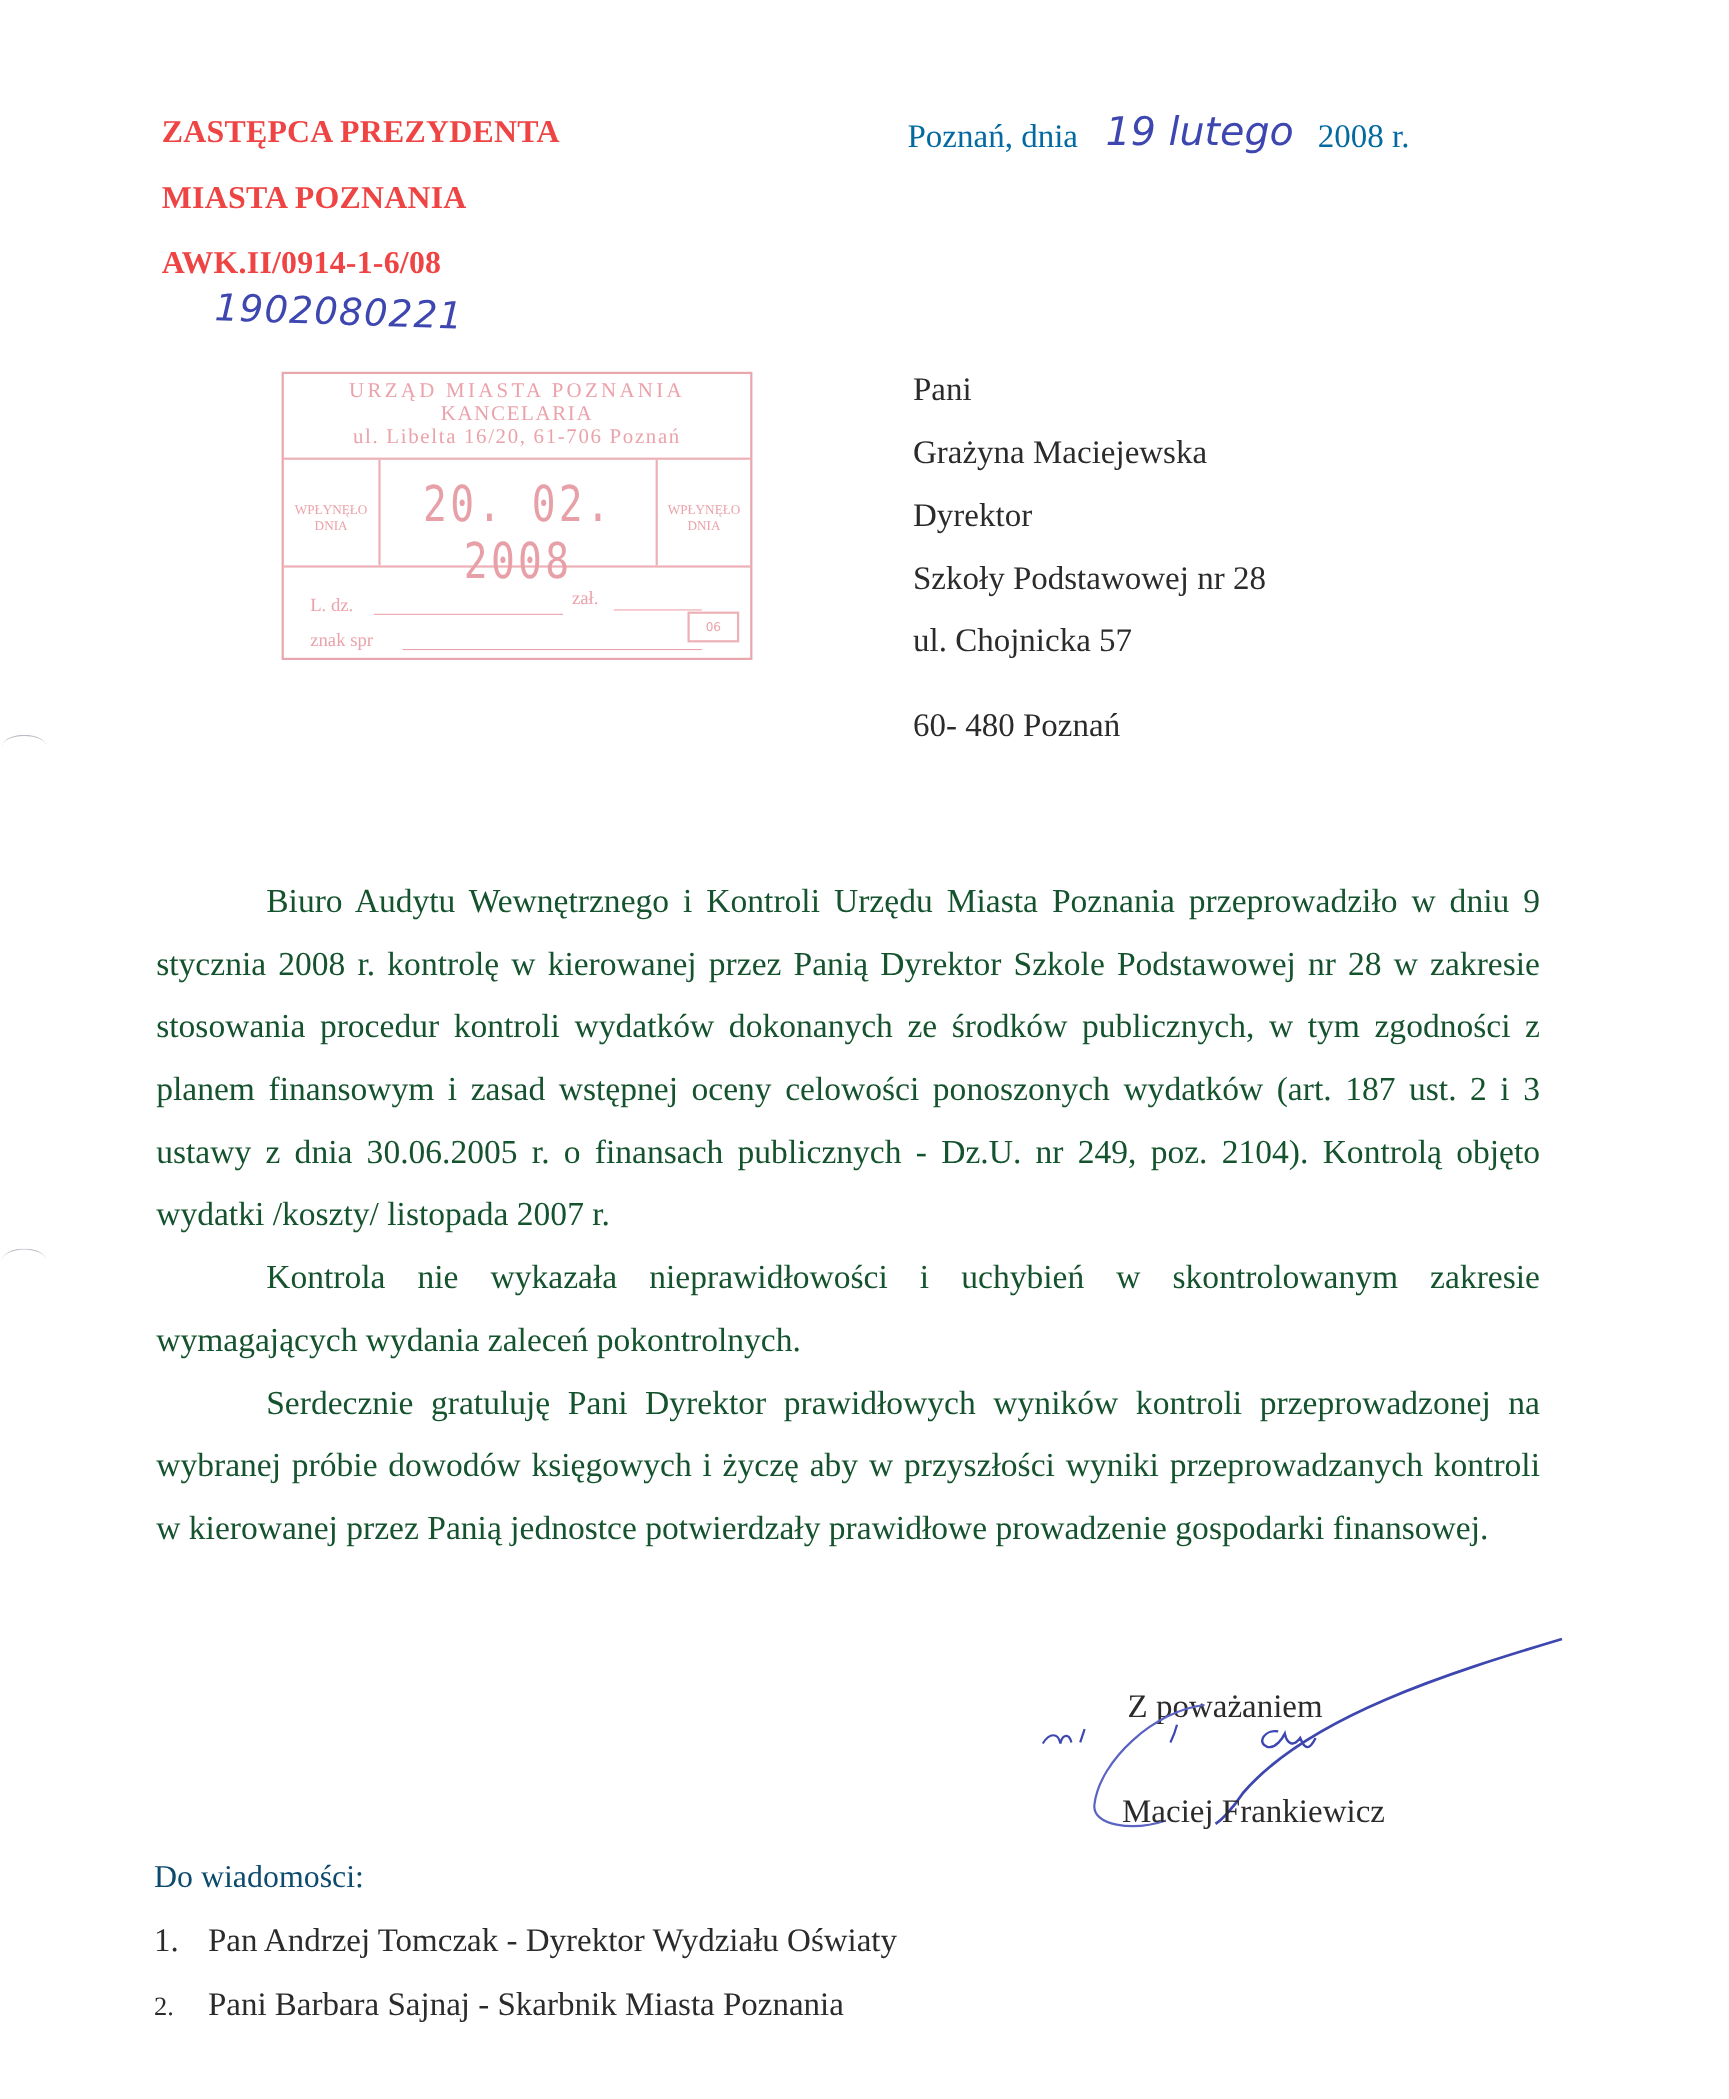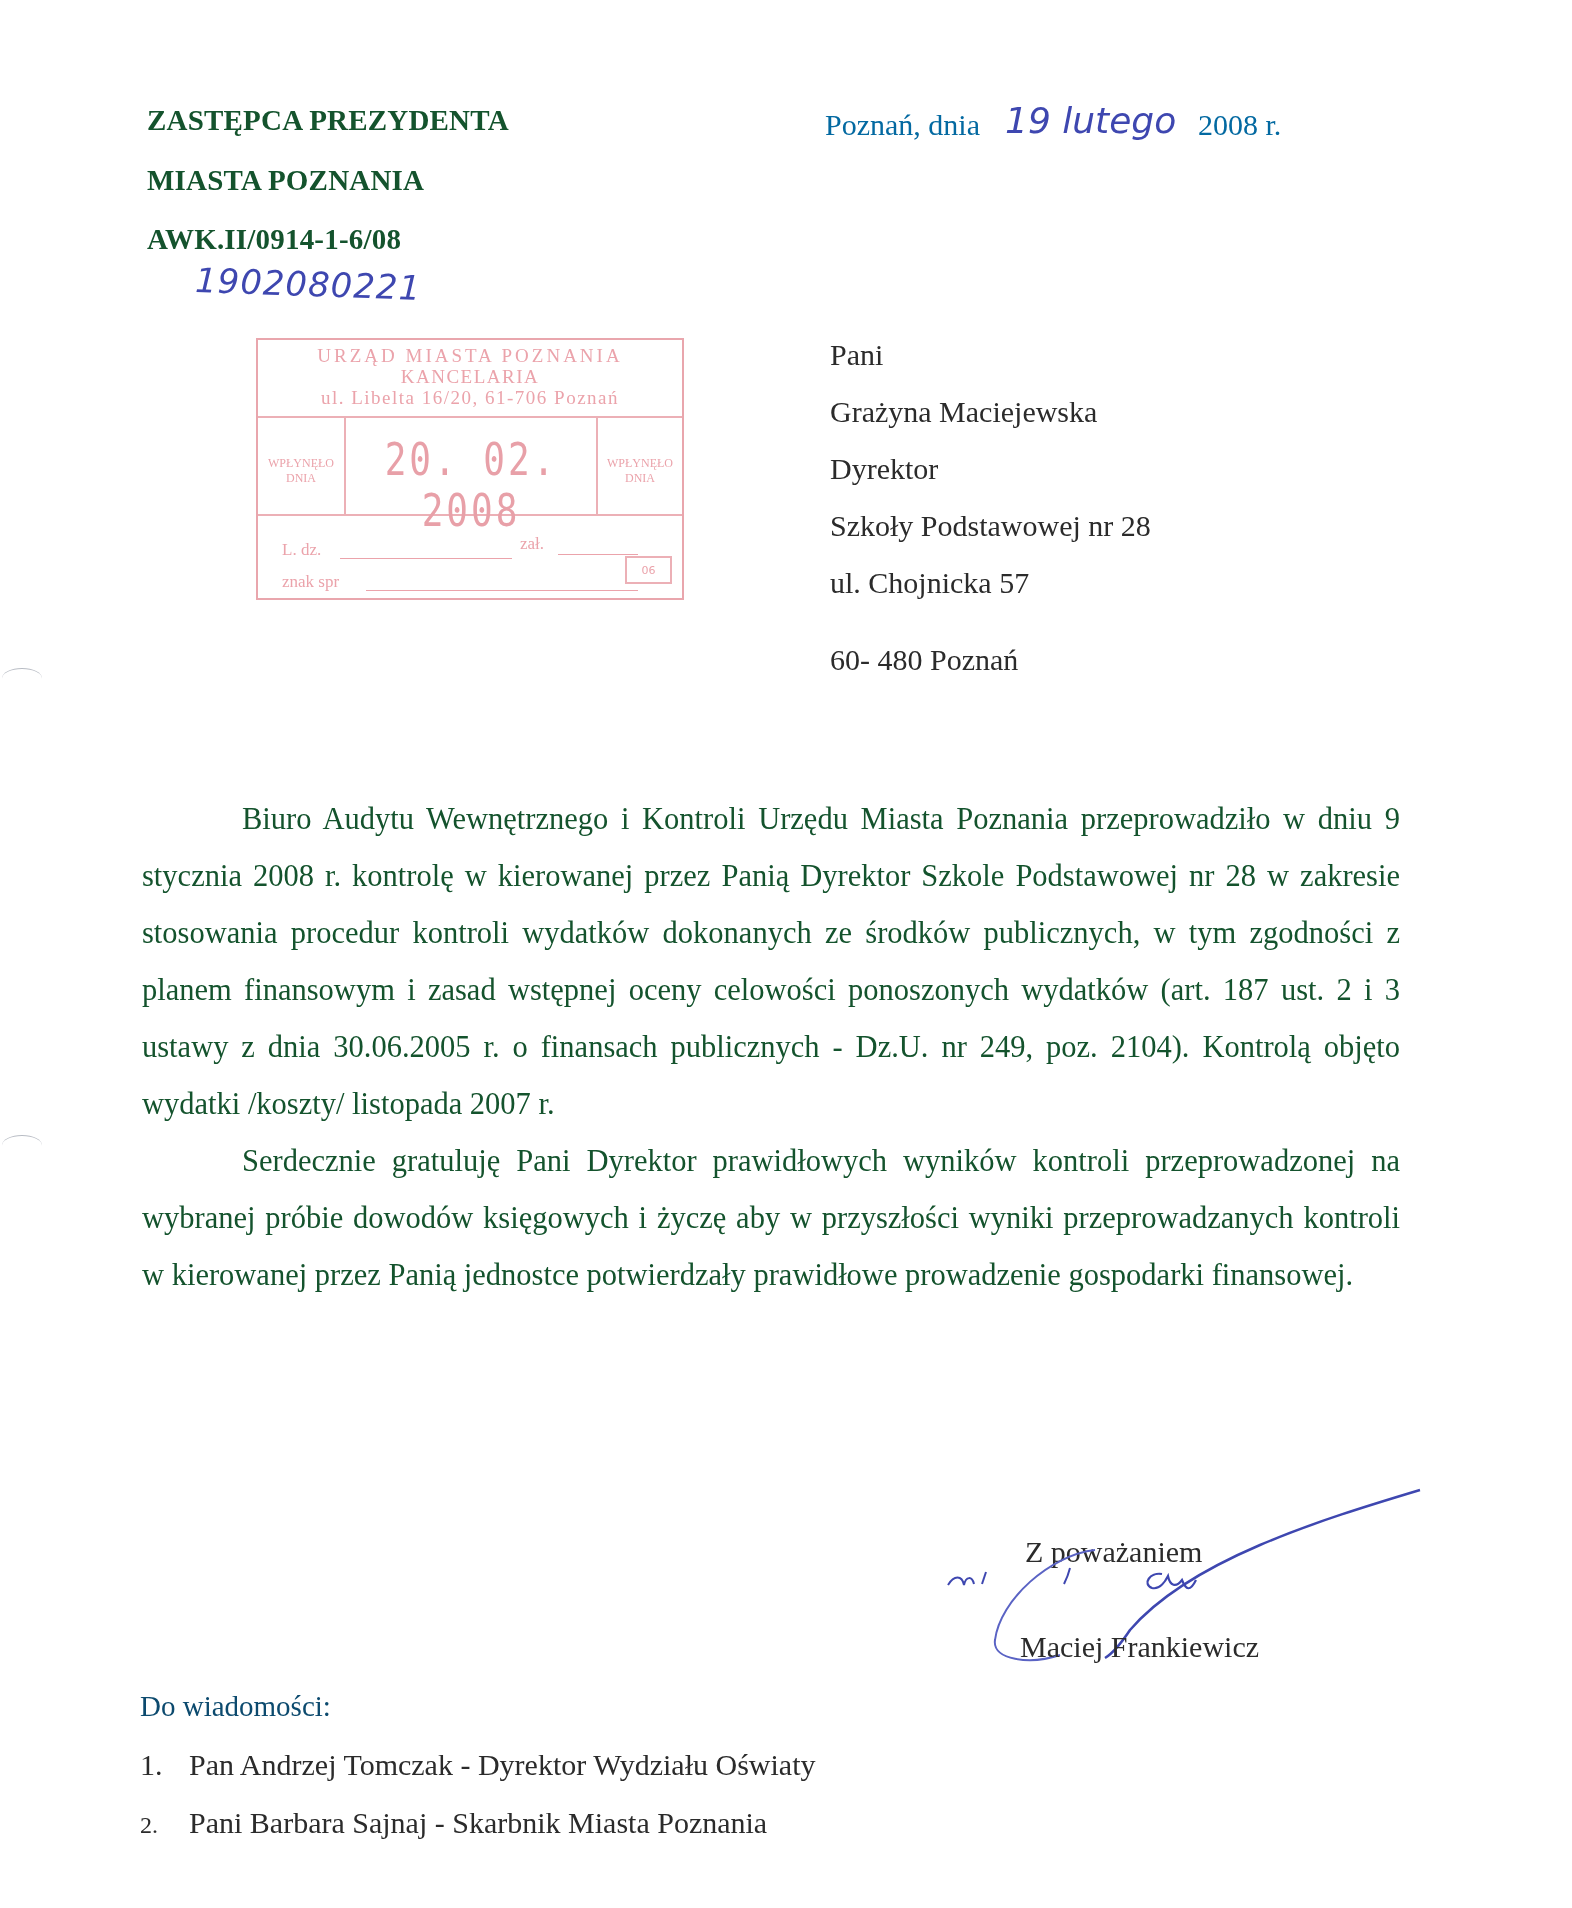--- a/index.html
+++ b/index.html
@@ -12,21 +12,21 @@
       font-family: "Liberation Serif", "DejaVu Serif", serif;
       color: #2a2a2a;
     }
     .abs { position: absolute; white-space: nowrap; }
 
     
     .sender-line {
       font-weight: bold;
       font-size: 29px;
       letter-spacing: 0.2px;
-      color: #14532d;
+      color: #ef4444;
     }
     .handwrite {
       font-family: "DejaVu Sans", sans-serif;
       color: #3e47b0;
       font-style: italic;
     }
 
     
     .date-text { font-size: 30px; color: #0369a1; }
 
@@ -136,20 +136,21 @@
 
 <div class="abs addr-line" style="left:830px; top:338px;">Pani</div>
 <div class="abs addr-line" style="left:830px; top:395px;">Grażyna Maciejewska</div>
 <div class="abs addr-line" style="left:830px; top:452px;">Dyrektor</div>
 <div class="abs addr-line" style="left:830px; top:509px;">Szkoły Podstawowej nr 28</div>
 <div class="abs addr-line" style="left:830px; top:566px;">ul. Chojnicka 57</div>
 <div class="abs addr-line" style="left:830px; top:643px;">60- 480 Poznań</div>
 
 <div class="body-text">
   <p>Biuro Audytu Wewnętrznego i Kontroli Urzędu Miasta Poznania przeprowadziło w dniu 9 stycznia 2008 r. kontrolę w kierowanej przez Panią  Dyrektor Szkole Podstawowej nr 28 w zakresie stosowania procedur kontroli wydatków dokonanych ze środków publicznych, w tym zgodności z planem finansowym i zasad wstępnej oceny celowości ponoszonych wydatków (art. 187 ust. 2 i 3 ustawy z dnia 30.06.2005 r. o finansach publicznych - Dz.U. nr 249, poz. 2104).  Kontrolą objęto wydatki /koszty/  listopada 2007 r.</p>
+  <p class="p2">Kontrola nie wykazała nieprawidłowości i uchybień  w skontrolowanym zakresie wymagających wydania zaleceń pokontrolnych.</p>
   <p class="p3">Serdecznie gratuluję Pani Dyrektor prawidłowych wyników kontroli przeprowadzonej na wybranej próbie dowodów księgowych i życzę aby w przyszłości wyniki przeprowadzanych kontroli w kierowanej przez Panią jednostce potwierdzały prawidłowe prowadzenie gospodarki finansowej.</p>
 </div>
 
 <div class="abs closing" style="left:1025px; top:1535px;">Z poważaniem</div>
 <svg class="abs" style="left:940px; top:1480px;" width="490" height="190" viewBox="0 0 490 190">
   <path d="M480 10 C 380 40, 250 80, 190 150 C 180 165, 170 175, 165 178" fill="none" stroke="#3e47b0" stroke-width="2.5"></path>
   <path d="M155 70 C 110 75, 60 120, 55 160 C 52 180, 90 185, 120 175" fill="none" stroke="#5a63c4" stroke-width="2"></path>
   <path d="M8 105 C 14 95, 22 95, 24 105 C 26 96, 32 96, 34 104" fill="none" stroke="#3e47b0" stroke-width="2"></path>
   <path d="M42 104 L 46 92" fill="none" stroke="#3e47b0" stroke-width="2"></path>
   <path d="M130 88 C 128 96, 126 100, 124 104" fill="none" stroke="#3e47b0" stroke-width="2"></path>

